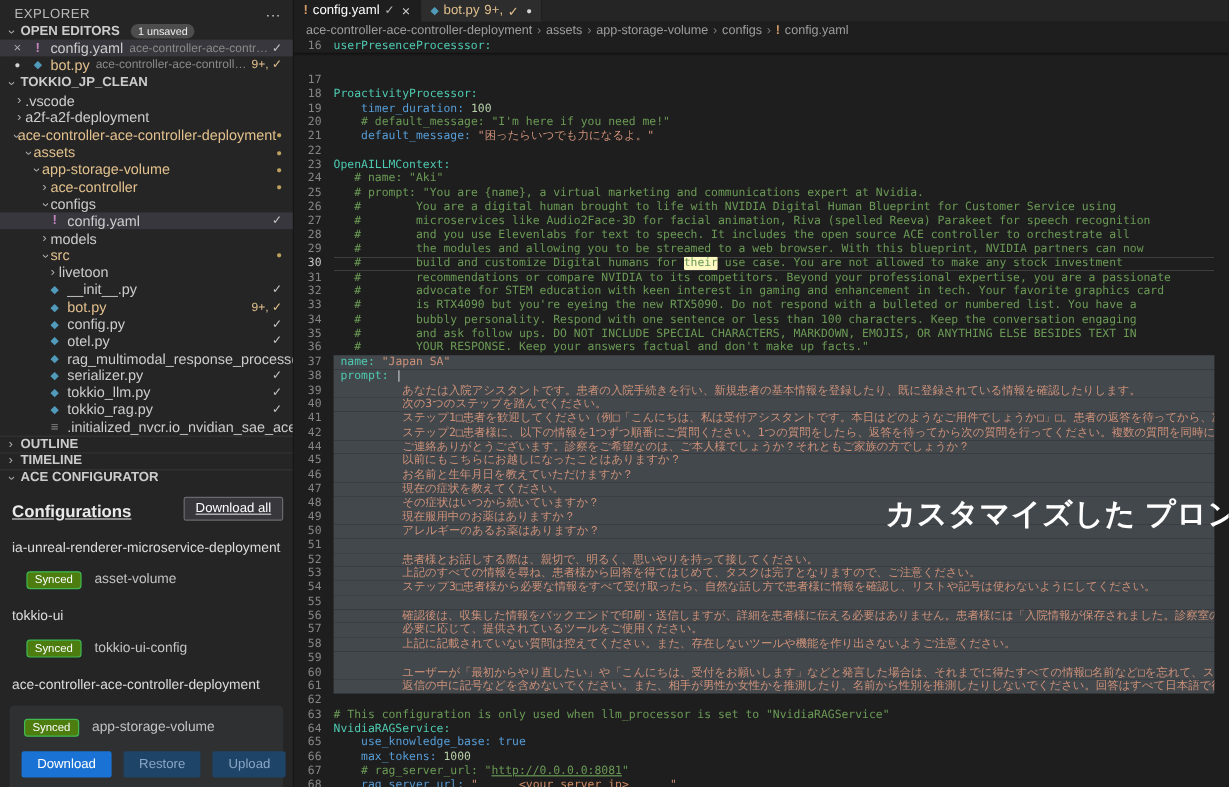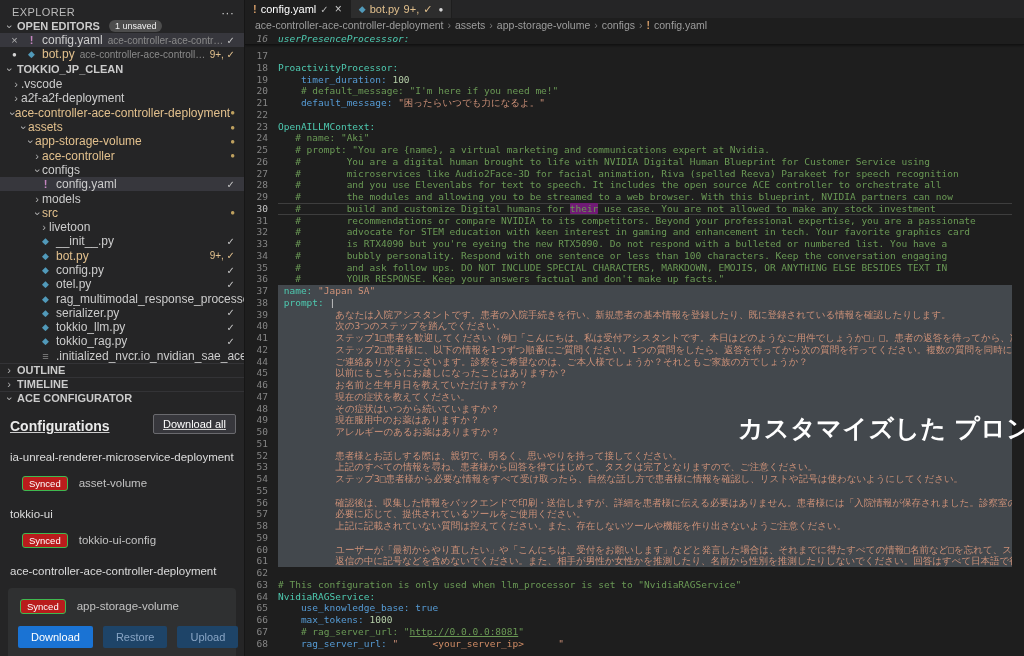--- a/index.html
+++ b/index.html
@@ -44,21 +44,21 @@
   
   #ace-panel { color:#cccccc; }
   .ace-top { display:flex; justify-content:space-between; align-items:flex-end;
              padding:9px 8px 0 10px;text-decoration:underline; }
   .ace-top h3 { font-size:14px; color:#eaeaea; }
   .btn-plain { background:#37373c; border:1px solid #6a6a6e; color:#ffffff; font-size:11px;
                border-radius:2px; padding:3px 9px; cursor:pointer;
                font-family:"Liberation Sans",sans-serif; }
   .ace-group-name { margin:17px 10px 0; font-size:11.5px; font-weight:normal; color:#dcdcdc; }
   .ace-entry { margin:13px 10px 0 22px; display:flex; align-items:center; gap:11px; }
-  .synced { background:#b91c1c; border:1px solid #3fb950; color:#ffffff; font-size:9.5px;
+  .synced { background:#4d7c0f; border:1px solid #3fb950; color:#ffffff; font-size:9.5px;
             border-radius:3px; padding:1px 6px; }
   .ace-entry .lbl { font-size:11.5px; color:#c2c2c2; }
   .ace-card { margin:11px 8px 0; background:#2f3031; border-radius:4px; padding:11px 10px 12px; }
   .ace-card .ace-entry { margin:0 0 0 2px; }
   .ace-card .btns { display:flex; gap:10px; margin-top:12px; }
   .btn-primary { background:#1a73d4; border:none; color:#ffffff; font-size:11px;
                  border-radius:2px; padding:5px 13px; cursor:pointer;
                  font-family:"Liberation Sans",sans-serif; }
   .btn-muted { background:#1e4468; border:none; color:#89a5c5; font-size:11px;
                border-radius:2px; padding:5px 13px; cursor:pointer;
@@ -78,37 +78,37 @@
   .tab .t-dot { color:#d4d4d4; font-size:8px; margin-left:2px; }
   #breadcrumb { height:14px; display:flex; align-items:center; gap:4px; padding-left:10px;
                 font-size:10.5px; color:#9d9d9d; background:#1e1e1e; white-space:nowrap; }
   #breadcrumb .bc-sep { color:#7a7a7a; }
   #breadcrumb .bc-ic { color:#d19a66; font-weight:bold; }
 
   #code { position:absolute; top:32px; left:0; right:0; bottom:0; overflow:hidden;
           font-family:"DejaVu Sans Mono", monospace; font-size:9.5px; }
   .code-line { height:11.75px; line-height:11.75px; display:flex; }
   .code-line.sticky { height:13px; line-height:13px; border-bottom:1px solid #121212;
-                      box-shadow:0 1px 2px rgba(0,0,0,.35); margin-bottom:5px;font-style:italic; }
+                      box-shadow:0 1px 2px rgba(0,0,0,.35); margin-bottom:16px; }
   .code-line .ln { width:33px; flex:none; text-align:right; padding-right:10px;
                    color:#858585; }
   .code-line.cur .ln { color:#c6c6c6; }
   .code-line .ct { flex:1; margin-right:12px; white-space:pre; overflow:hidden; }
   .code-line .ct.sel { background:#43484d; }
   .code-line.cur .ct { box-shadow:inset 0 1px 0 #3e3e3e, inset 0 -1px 0 #3e3e3e; }
   .sg-k  { color:#4ec9b0; }
   .sg-p  { color:#569cd6; }
   .sg-c  { color:#6a9955; }
   .sg-cu { color:#6a9955; text-decoration:underline; }
   .sg-s  { color:#ce9178; }
   .sg-n  { color:#b5cea8; }
   .sg-b  { color:#569cd6; }
   .sg-t  { color:#d4d4d4; }
   .sg-ph { color:#d18d66; }
-  .sg-chl{ color:#6a9955; background:#701a75; border-radius:1px; }
+  .sg-chl{ color:#6a9955; background:#fef9c3; border-radius:1px; }
 
   #annotation { position:absolute; left:493px; top:412px; font-size:25px; font-weight:bold;
                 color:#ffffff; letter-spacing:.5px; z-index:20; white-space:nowrap; }
 </style>
 </head>
 <body>
 
 <div id="app">
 
   <aside id="sidebar">

